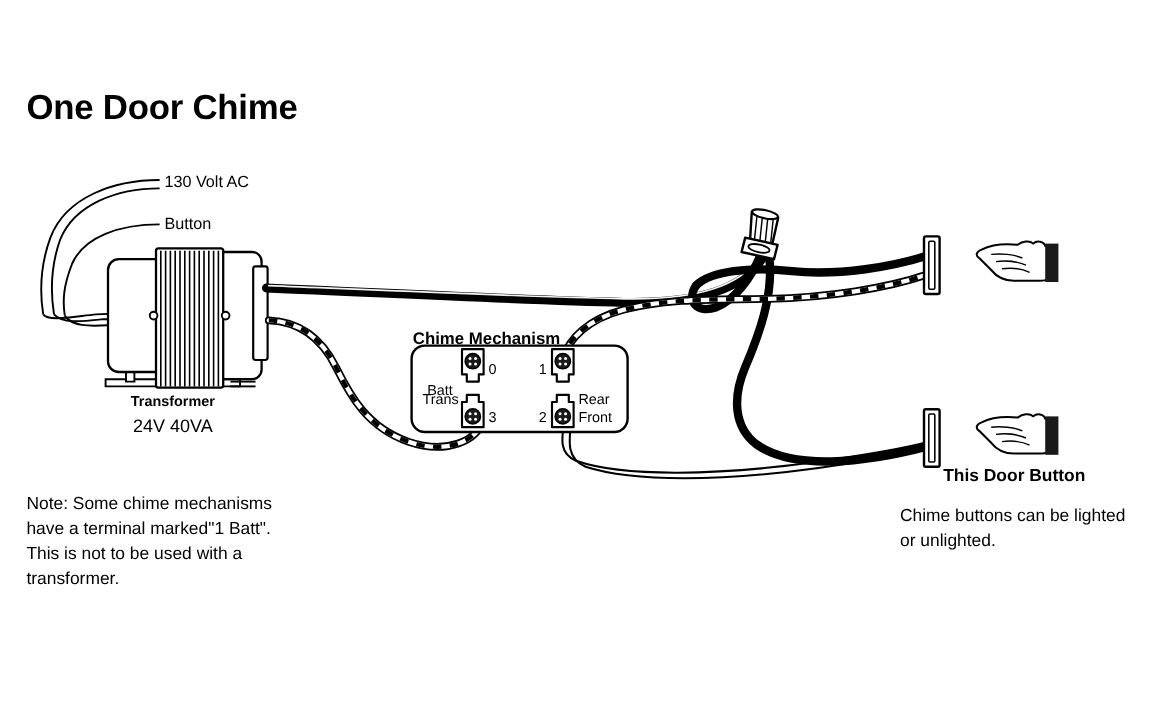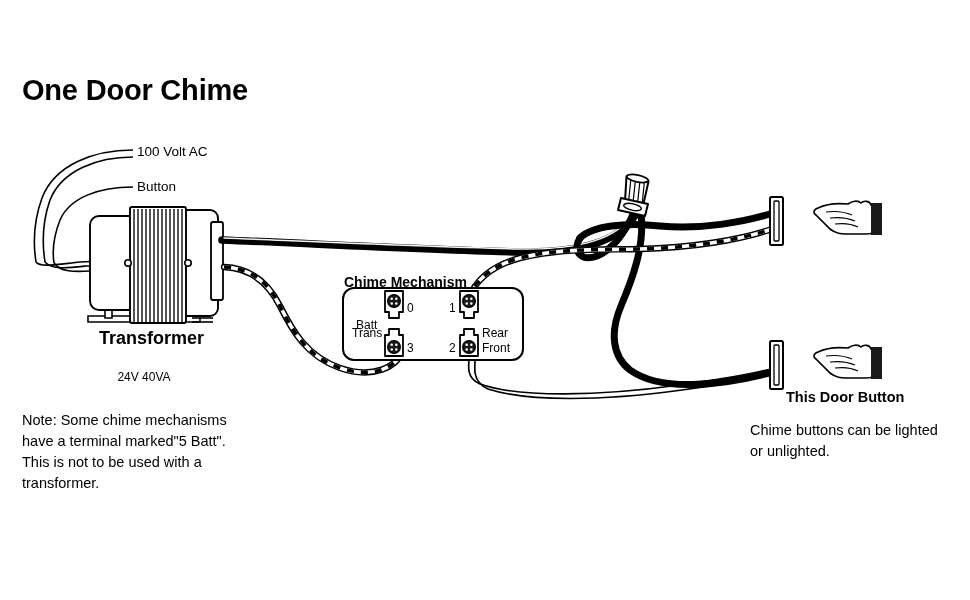--- a/index.html
+++ b/index.html
@@ -59,29 +59,28 @@
   .cap-bold {
     font-size: 14.5px;
     font-weight: bold;
   }
   .cap-reg {
     font-size: 14.5px;
     font-weight: normal;
     line-height: 1.45;
   }
   .xfmr-name {
-    font-size: 18px;
+    font-size: 12px;
     font-weight: bold;
-    text-align: right;
+    text-align: center;
   }
   .xfmr-rating {
-    font-size: 12px;
+    font-size: 15px;
     font-weight: normal;
     text-align: center;
-    margin-top: 23px;
   }
 </style>
 </head>
 <body>
 
 <div id="diagram-root">
 
   <svg id="wiring" viewBox="0 0 970 600" xmlns="http://www.w3.org/2000/svg">
 
     <rect x="0" y="0" width="970" height="600" fill="#ffffff"></rect>
@@ -280,21 +279,21 @@
       <path d="M826 356 C 834 355, 845 356, 852 359" fill="none" stroke="#000" stroke-width="1.2"></path>
       <path d="M830 362 C 838 361, 848 362, 855 365" fill="none" stroke="#000" stroke-width="1.2"></path>
       <path d="M835 368 C 843 367, 852 368, 858 371" fill="none" stroke="#000" stroke-width="1.2"></path>
       <rect x="871" y="347" width="11" height="32" fill="#1a1a1a"></rect>
     </g>
 
   </svg>
 
   <div class="txt title" style="left:22px; top:72px;">One Door Chime</div>
 
-  <div class="txt lbl" style="left:137px; top:144px;">100 Volt AC</div>
+  <div class="txt lbl" style="left:137px; top:144px;">130 Volt AC</div>
 
   <div class="txt lbl" style="left:137px; top:179px;">Button</div>
 
   <div class="txt xfmr-name" style="left:84px; top:327px; width:120px;">Transformer</div>
 
   <div class="txt xfmr-rating" style="left:84px; top:347px; width:120px;">24V 40VA</div>
 
   <div class="txt lbl-bold" style="left:344px; top:274px;">Chime Mechanism</div>
 
   <div class="txt term-lbl" style="left:356px; top:318px;text-align:center;">Batt</div>
@@ -309,17 +308,17 @@
   <div class="txt term-lbl" style="left:449px; top:341px;">2</div>
   <div class="txt term-lbl" style="left:482px; top:341px;">Front</div>
 
 
   <div class="txt cap-bold" style="left:786px; top:388px;">This Door Button</div>
 
   <div class="txt cap-reg" style="left:750px; top:420px;">Chime buttons can be lighted
 or unlighted.</div>
 
   <div class="txt note" style="left:22px; top:410px;">Note: Some chime mechanisms
-have a terminal marked"5 Batt".
+have a terminal marked"1 Batt".
 This is not to be used with a
 transformer.</div>
 
 </div>
 
 </body></html>

